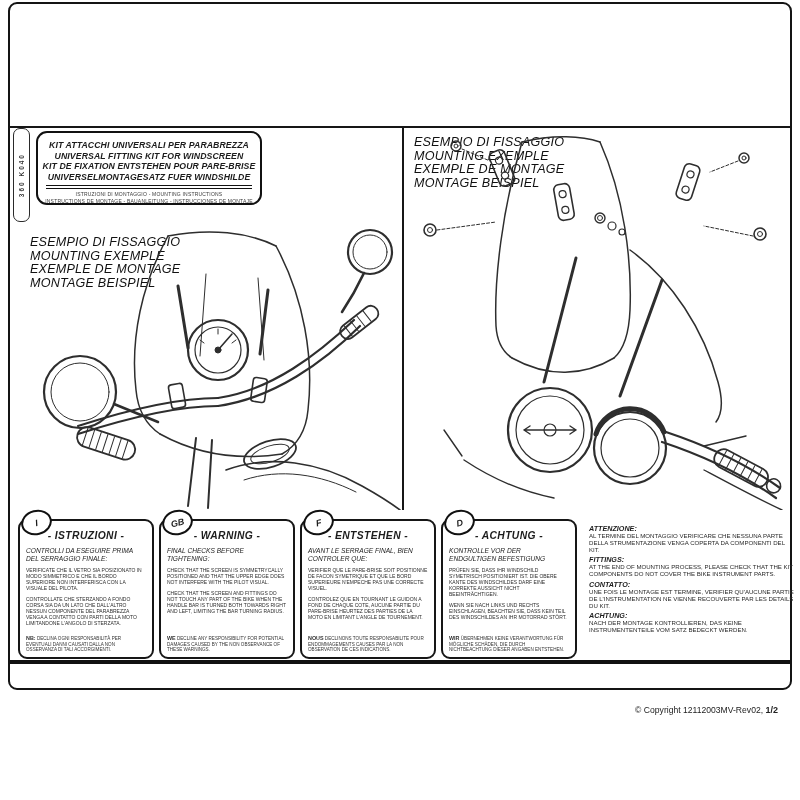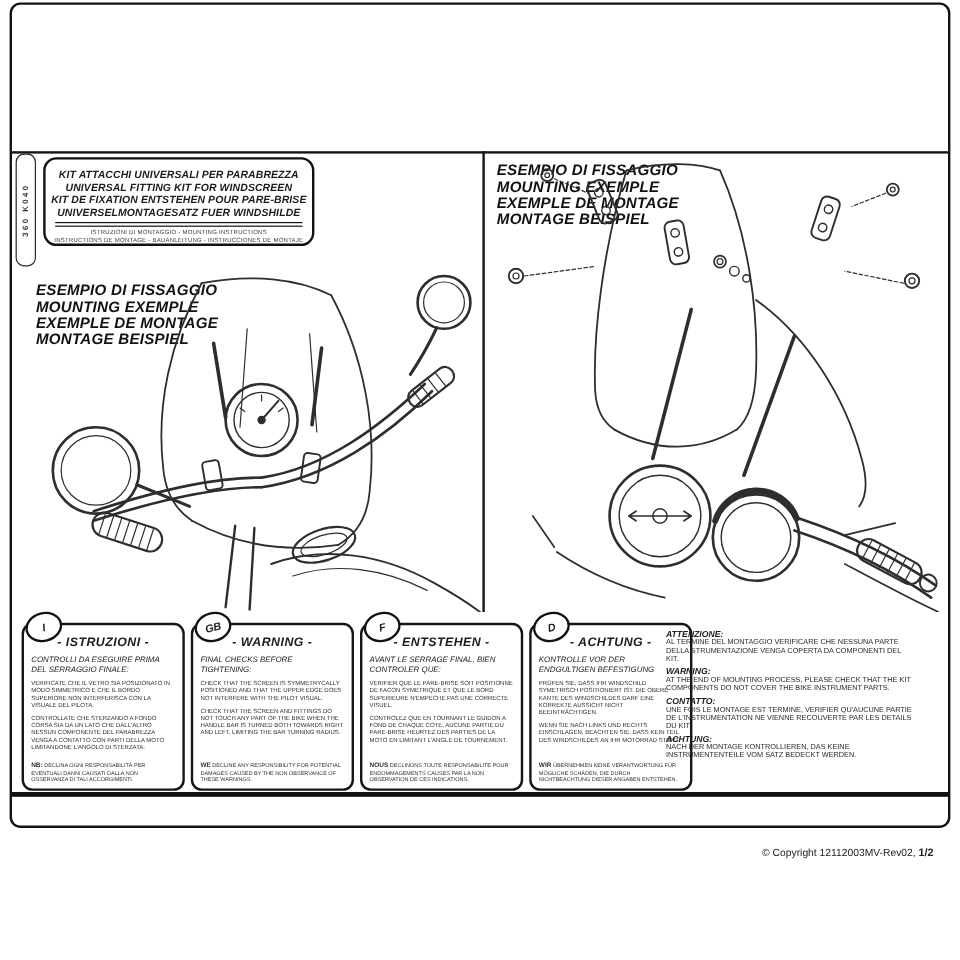--- a/index.html
+++ b/index.html
@@ -13,37 +13,37 @@
   .bottom-thick-rule{position:absolute;left:0;top:656px;width:100%;height:4px;background:#111;}
 
   .side-tag{position:absolute;left:3px;top:124px;width:15px;height:92px;border:1.5px solid #2a2a2a;border-radius:7px;display:flex;align-items:center;justify-content:center;background:#fff;}
   .side-tag span{writing-mode:vertical-rl;transform:rotate(180deg);font-size:6.5px;font-weight:bold;letter-spacing:2px;color:#333;}
 
   .title-box{position:absolute;left:26px;top:127px;width:226px;height:74px;border:2.5px solid #111;border-radius:11px;text-align:center;padding-top:7px;box-sizing:border-box;background:#fff;}
   .title-line{font-style:italic;font-weight:bold;font-size:8.7px;line-height:10.6px;letter-spacing:.1px;white-space:nowrap;}
   .title-divider{height:2px;border-top:1.8px solid #111;border-bottom:1px solid #111;margin:3px 8px 2px;}
   .subtitle-line{font-size:5px;line-height:6.2px;color:#3a3a3a;letter-spacing:.2px;white-space:nowrap;}
 
-  .example-heading{position:absolute;font-style:italic;font-weight:bold;font-size:12.6px;line-height:13.6px;letter-spacing:.2px;color:#111;}
+  .example-heading{position:absolute;font-style:italic;font-weight:normal;font-size:12.6px;line-height:13.6px;letter-spacing:.2px;color:#111;}
   .example-heading.left{left:20px;top:232px;}
   .example-heading.right{left:404px;top:132px;}
 
   .diagram{position:absolute;}
   .diagram svg{display:block;}
   .ink{stroke:#2e2e2e;fill:none;stroke-linecap:round;stroke-linejoin:round;}
 
   .warn-box{position:absolute;top:515px;width:136px;height:140px;border:2px solid #161616;border-radius:9px;background:#fff;box-sizing:border-box;}
   .warn-box .badge{position:absolute;top:-11px;left:1px;width:27px;height:21px;border:2px solid #111;border-radius:50%;background:#fff;display:flex;align-items:center;justify-content:center;font-style:italic;font-weight:bold;font-size:9px;transform:rotate(-14deg);}
   .warn-title{text-align:center;font-style:italic;font-weight:bold;font-size:10.3px;margin-top:9px;letter-spacing:.4px;white-space:nowrap;}
   .warn-intro{font-style:italic;font-size:6.6px;line-height:7.6px;margin:6px 6px 0;color:#222;}
   .warn-para{font-size:5px;line-height:6px;margin:5px 6px 0;color:#2d2d2d;}
   .warn-note{position:absolute;left:6px;right:6px;bottom:5px;font-size:4.6px;line-height:5.2px;color:#333;}
   .warn-note b{font-size:5.4px;}
 
-  .final-notes{position:absolute;left:545px;top:518px;width:208px;}
+  .final-notes{position:absolute;left:579px;top:518px;width:208px;}
   .fn-label{font-style:italic;font-weight:bold;font-size:7.2px;line-height:8px;margin-top:3px;}
   .fn-text{font-size:6.1px;line-height:6.8px;color:#2a2a2a;}
 
   .copyright{position:absolute;right:12px;top:701px;font-size:8.6px;color:#222;}
   .copyright b{font-size:9px;}
 </style>
 </head>
 <body>
 
 <div id="page">
@@ -260,21 +260,21 @@
       <div class="warn-title">- ACHTUNG -</div>
       <div class="warn-intro">KONTROLLE VOR DER ENDGULTIGEN BEFESTIGUNG</div>
       <div class="warn-para">PRÜFEN SIE, DASS IHR WINDSCHILD SYMETRISCH POSITIONIERT IST. DIE OBERE KANTE DES WINDSCHILDES DARF EINE KORREKTE AUSSICHT NICHT BEEINTRÄCHTIGEN.</div>
       <div class="warn-para">WENN SIE NACH LINKS UND RECHTS EINSCHLAGEN, BEACHTEN SIE, DASS KEIN TEIL DES WINDSCHILDES AN IHR MOTORRAD STÖRT.</div>
       <div class="warn-note"><b>WIR</b> <span>ÜBERNEHMEN KEINE VERANTWORTUNG FÜR MÖGLICHE SCHÄDEN, DIE DURCH NICHTBEACHTUNG DIESER ANGABEN ENTSTEHEN.</span></div>
     </div>
 
     <div class="final-notes">
       <div class="fn-label">ATTENZIONE:</div>
       <div class="fn-text">AL TERMINE DEL MONTAGGIO VERIFICARE CHE NESSUNA PARTE DELLA STRUMENTAZIONE VENGA COPERTA DA COMPONENTI DEL KIT.</div>
-      <div class="fn-label">WARNING:</div>
+      <div class="fn-label">FITTINGS:</div>
       <div class="fn-text">AT THE END OF MOUNTING PROCESS, PLEASE CHECK THAT THE KIT COMPONENTS DO NOT COVER THE BIKE INSTRUMENT PARTS.</div>
       <div class="fn-label">CONTATTO:</div>
       <div class="fn-text">UNE FOIS LE MONTAGE EST TERMINE, VERIFIER QU'AUCUNE PARTIE DE L'INSTRUMENTATION NE VIENNE RECOUVERTE PAR LES DETAILS DU KIT.</div>
       <div class="fn-label">ACHTUNG:</div>
       <div class="fn-text">NACH DER MONTAGE KONTROLLIEREN, DAS KEINE INSTRUMENTENTEILE VOM SATZ BEDECKT WERDEN.</div>
     </div>
 
     <div class="copyright">
       <span>© Copyright 12112003MV-Rev02,</span>
       <b>1/2</b>

